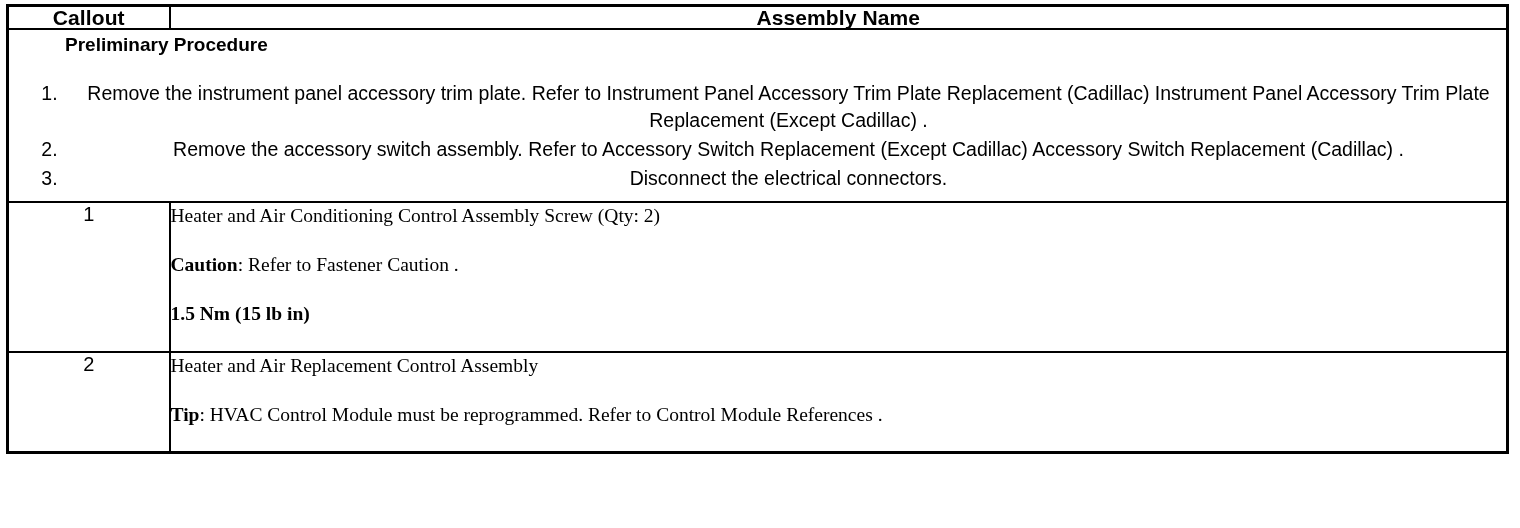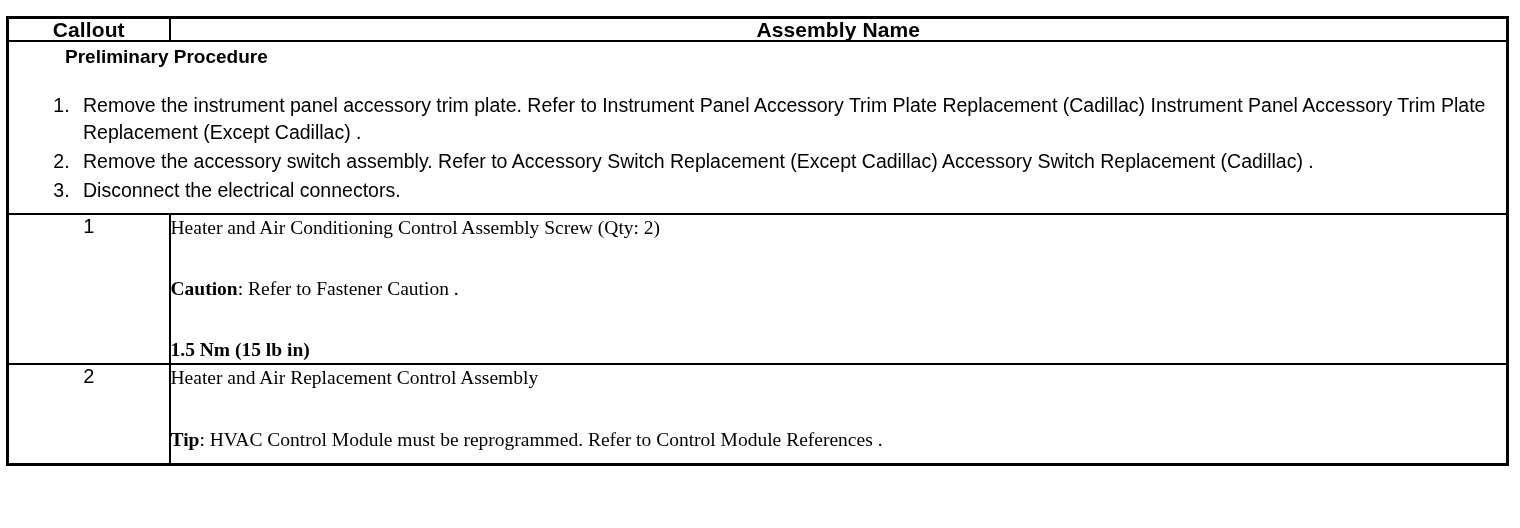--- a/index.html
+++ b/index.html
@@ -12,21 +12,21 @@
     height: 528px;
     font-family: "Liberation Sans", sans-serif;
     color: #000000;
     overflow: hidden;
   }
   .page {
     position: relative;
     width: 1520px;
     height: 468px;
     box-sizing: border-box;
-    padding: 16px 9px 4px 6px;
+    padding: 4px 9px 4px 6px;
   }
   table.callout-table {
     width: 1500px;
     border-collapse: collapse;
     table-layout: fixed;
     border: 3px solid #000;
   }
   table.callout-table td,
   table.callout-table th {
     border: 2px solid #000;
@@ -55,35 +55,36 @@
     margin: 4px 0 4px 56px;
   }
   ol.prelim-list {
     margin: 23px 0 8px 0;
     padding: 0 0 0 54px;
     font-size: 19.5px;
     line-height: 1.42;
     list-style-position: outside;
   }
   ol.prelim-list li {
-    margin: 0 0 1px 12px;
+    margin: 0 0 1px 0;
     padding-left: 8px;
+    text-align: center;
   }
 
   .body-cell {
     padding: 11px 10px 10px 9px;
     font-size: 19.5px;
     line-height: 1.35;
     font-family: Liberation Serif, serif;
   }
   .body-cell p {
     margin: 0 0 0 0;
   }
   .body-cell p + p {
-    margin-top: 35px;
+    margin-top: 23px;
   }
   .b { font-weight: bold; }
 
   .num-cell {
     text-align: center;
     vertical-align: middle;
     font-size: 20px;
   }
   .row1-callout { height: 148px; }
   .row2-callout { height: 98px; }

